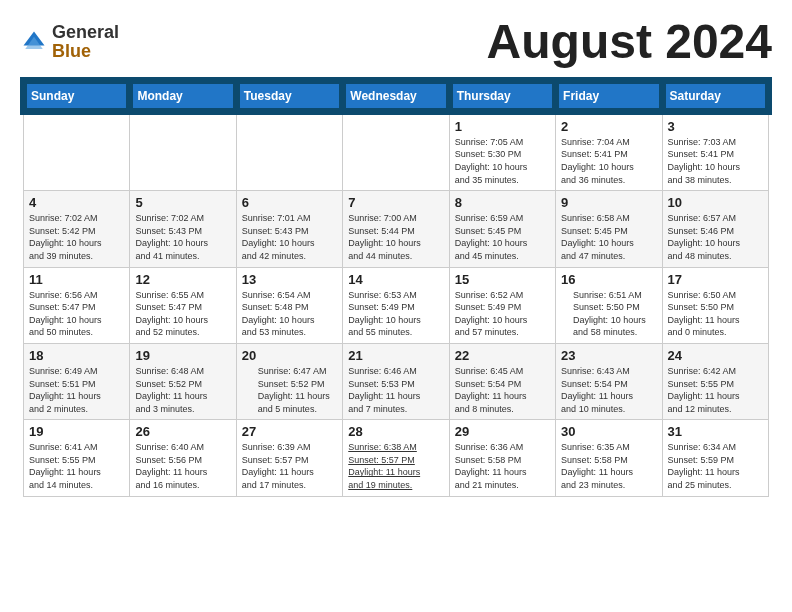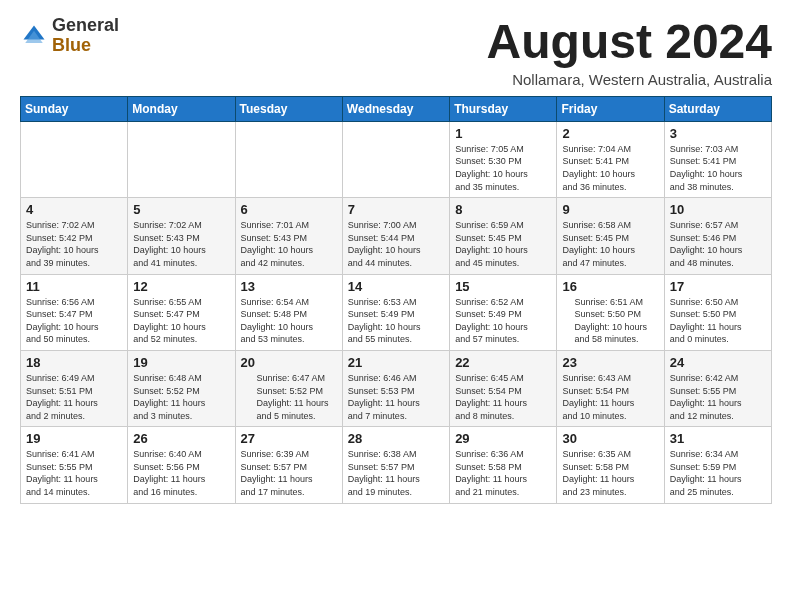--- a/index.html
+++ b/index.html
@@ -5,21 +5,21 @@
     * { box-sizing: border-box; margin: 0; padding: 0; }
     body {
       font-family: Arial, sans-serif;
       background: #fff;
       width: 792px;
       min-height: 612px;
       padding: 16px 20px;
     }
     .header {
       display: flex;
-      align-items: flex-start;
+      align-items: center;
       justify-content: space-between;
       margin-bottom: 8px;
     }
     .logo {
       display: flex;
       align-items: center;
       gap: 4px;
     }
     .logo-text {
       font-size: 18px;
@@ -51,21 +51,21 @@
       border-collapse: collapse;
       margin-top: 8px;
     }
     .calendar th {
       background-color: #2176c7;
       color: #fff;
       font-size: 12px;
       font-weight: bold;
       padding: 5px 4px;
       text-align: left;
-      border: 1px solid #0c4a6e;
+      border: 7px solid #0c4a6e;
     }
     .calendar td {
       vertical-align: top;
       border: 1px solid #ccc;
       padding: 4px 5px;
       font-size: 9.5px;
       color: #333;
       width: calc(100% / 7);
       min-height: 80px;
       background: #fff;
@@ -96,21 +96,20 @@
       <polygon points="16,4 28,20 4,20" fill="#2176c7"></polygon>
       <polygon points="16,10 26,24 6,24" fill="#5ba3e0" opacity="0.6"></polygon>
     </svg>
     <div class="logo-text">
       <span class="logo-general">General</span><br>
       <span class="logo-blue">Blue</span>
     </div>
   </div>
   <div class="title-section">
     <div class="month-year">August 2024</div>
-    <div class="location">Nollamara, Western Australia, Australia</div>
   </div>
 </div>
 
 <table class="calendar">
   <thead>
     <tr>
     <th>Sunday</th>
         <th>Monday</th>
         <th>Tuesday</th>
         <th>Wednesday</th>
@@ -317,21 +316,21 @@
         </td>
         <td>
           <span class="day-number">27</span>
           <div class="day-info" style="white-space: pre-line;">Sunrise: 6:39 AM
 Sunset: 5:57 PM
 Daylight: 11 hours
 and 17 minutes.</div>
         </td>
         <td>
           <span class="day-number">28</span>
-          <div class="day-info" style="white-space: pre-line;">Sunrise: 6:38 AM
+          <div class="day-info" style="white-space: pre-line; text-decoration: underline;">Sunrise: 6:38 AM
 Sunset: 5:57 PM
 Daylight: 11 hours
 and 19 minutes.</div>
         </td>
         <td>
           <span class="day-number">29</span>
           <div class="day-info" style="white-space: pre-line;">Sunrise: 6:36 AM
 Sunset: 5:58 PM
 Daylight: 11 hours
 and 21 minutes.</div>

